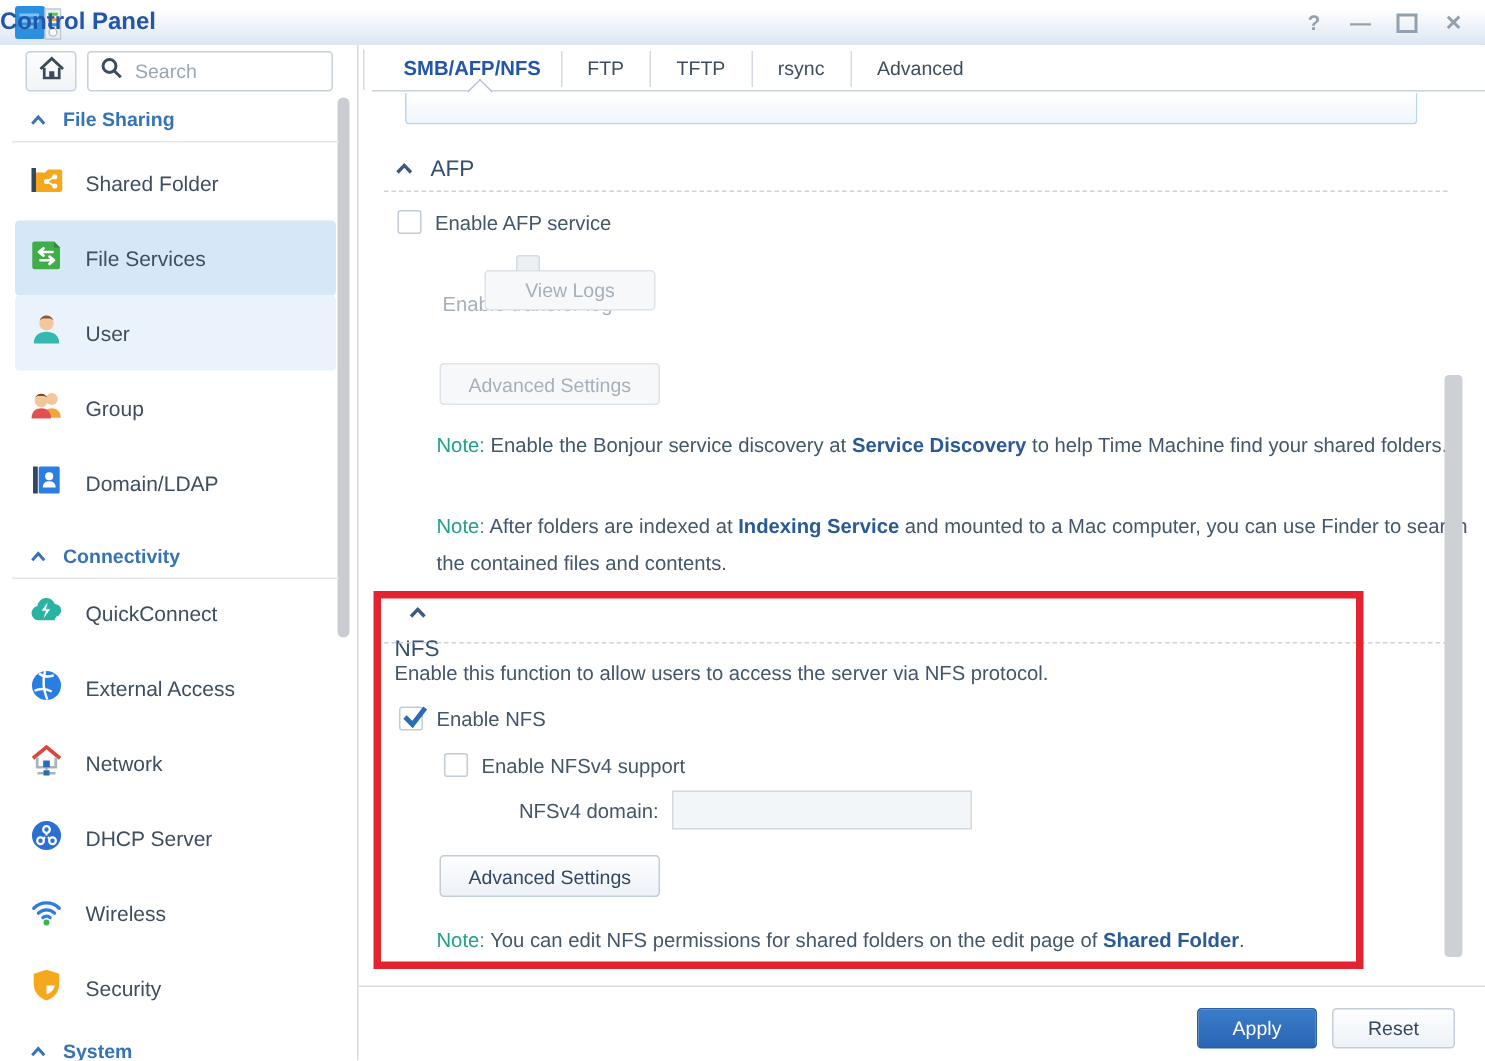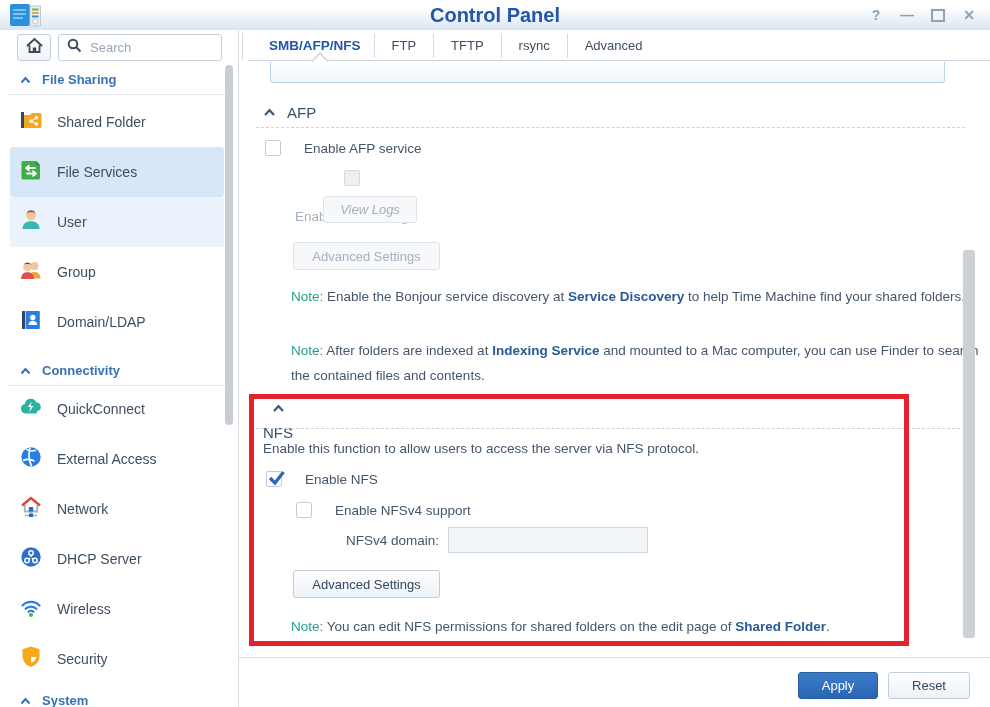--- a/index.html
+++ b/index.html
@@ -3,22 +3,22 @@
 <meta charset="utf-8">
 <style>
   html,body{margin:0;padding:0;}
   body{width:990px;height:707px;position:relative;overflow:hidden;background:#fff;
        font-family:"Liberation Sans",sans-serif;-webkit-font-smoothing:antialiased;}
 
   
   .titlebar{position:absolute;left:0;top:0;right:0;height:30px;
             background:linear-gradient(#ffffff 20%,#dbe6f2);}
   .app-icon{position:absolute;left:10px;top:4px;width:31px;height:23px;}
-  .win-title{position:absolute;left:0;right:0;top:0;height:30px;line-height:30px;text-align:center;
-             font-weight:bold;font-size:20px;color:#2456a8;}
+  .win-title{position:absolute;left:0;right:0;top:0;height:30px;line-height:30px;
+             font-weight:bold;font-size:16px;color:#2456a8;}
   .win-controls{position:absolute;right:14px;top:0;height:30px;display:flex;align-items:center;gap:17px;
                 color:#93a0ae;font-size:14px;font-weight:bold;}
   .wc{width:14px;text-align:center;cursor:pointer;line-height:14px;}
   .wc-max{width:10px;height:9px;border:2px solid #93a0ae;}
 
   
   .home-btn{position:absolute;left:17px;top:34px;width:34px;height:27px;border:1px solid #c6d0da;
             border-radius:3px;background:linear-gradient(#fdfdfe,#f0f4f8);
             display:flex;align-items:center;justify-content:center;box-sizing:border-box;cursor:pointer;}
   .search-box{position:absolute;left:58px;top:34px;width:164px;height:27px;border:1px solid #c6d0da;
@@ -60,36 +60,36 @@
   
   .partial-input{position:absolute;left:270px;top:62px;width:675px;height:21px;
                  border:1px solid #b5d7ec;border-top:none;border-radius:0 0 3px 3px;
                  background:linear-gradient(#ffffff,#eef6fc);box-sizing:border-box;}
   .section-head{position:absolute;display:flex;align-items:center;gap:11px;
                 font-size:15px;color:#35506e;cursor:pointer;}
   #afp-head{left:263px;top:104px;} #nfs-head{left:263px;top:404px;flex-direction:column;}
   .dotted{position:absolute;left:256px;width:709px;border-top:1px dashed #ccd4db;}
   #dot1{top:127px;} #dot2{top:428px;}
 
-  .cb-row{position:absolute;display:flex;align-items:center;gap:23px;}
+  .cb-row{position:absolute;display:flex;align-items:center;gap:9px;}
   .cb{width:16px;height:16px;border:1px solid #c3ccd5;background:#fff;border-radius:2px;
       box-sizing:border-box;position:relative;cursor:pointer;flex:none;}
   .cb.disabled{background:#edf0f3;border-color:#d6dce1;}
   .cb .check{position:absolute;left:0px;top:-3px;}
   .cb-label{font-size:13.5px;color:#44566b;}
   .cb-label.disabled{color:#a6b0bb;}
   #afp-enable{left:265px;top:140px;} #afp-translog{left:295px;top:170px;flex-direction:column;}
   #nfs-enable{left:266px;top:471px;} #nfs-v4{left:296px;top:502px;}
 
   .btn{position:absolute;font-size:13px;border-radius:3px;display:flex;align-items:center;
        justify-content:center;box-sizing:border-box;cursor:pointer;}
   .btn.normal{background:linear-gradient(#fdfeff,#edf2f7);border:1px solid #c3cdd7;color:#33475e;}
   .btn.disabled{background:#f6f8fa;border:1px solid #dde3e8;color:#a6b0bb;}
   .btn.primary{background:linear-gradient(#3b7cc9,#2a65b2);border:1px solid #28609f;color:#fff;}
-  #view-logs{left:323px;top:196px;width:94px;height:27px;font-style:italic;}
+  #view-logs{left:323px;top:180px;width:114px;height:27px;}
   #afp-adv{left:293px;top:242px;width:147px;height:28px;}
   #nfs-adv{left:293px;top:570px;width:147px;height:28px;}
   #apply-btn{left:798px;top:672px;width:80px;height:27px;}
   #reset-btn{left:888px;top:672px;width:82px;height:27px;}
 
   .note{position:absolute;left:291px;font-size:13.5px;line-height:25px;color:#44566b;}
   .note .np{color:#23a08c;}
   .note .em{font-weight:bold;color:#2a5a96;}
   #note1{top:284px;width:678px;} #note2{top:338px;width:688px;} #note3{top:614px;width:630px;}
 

